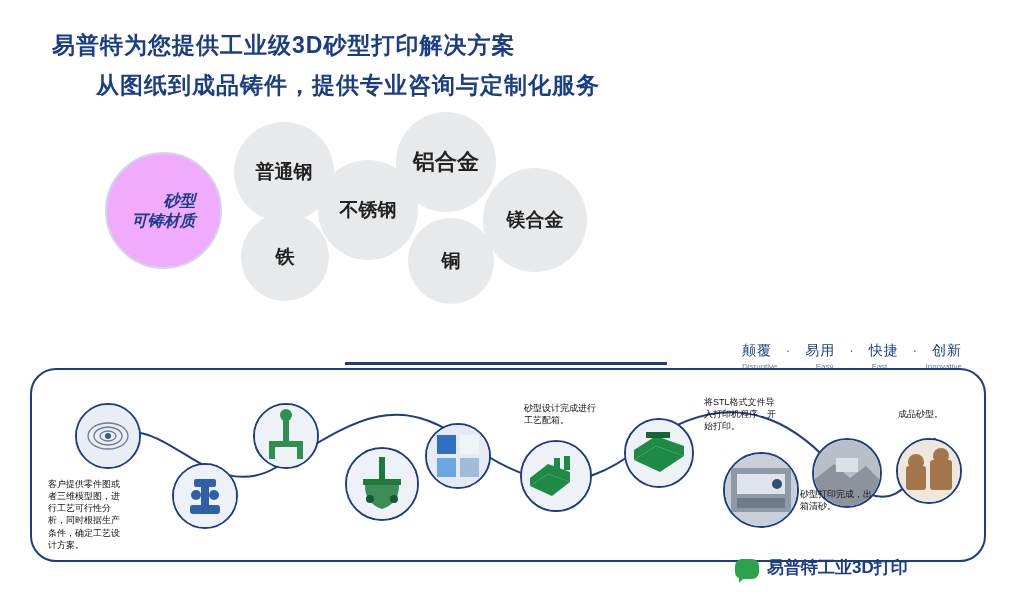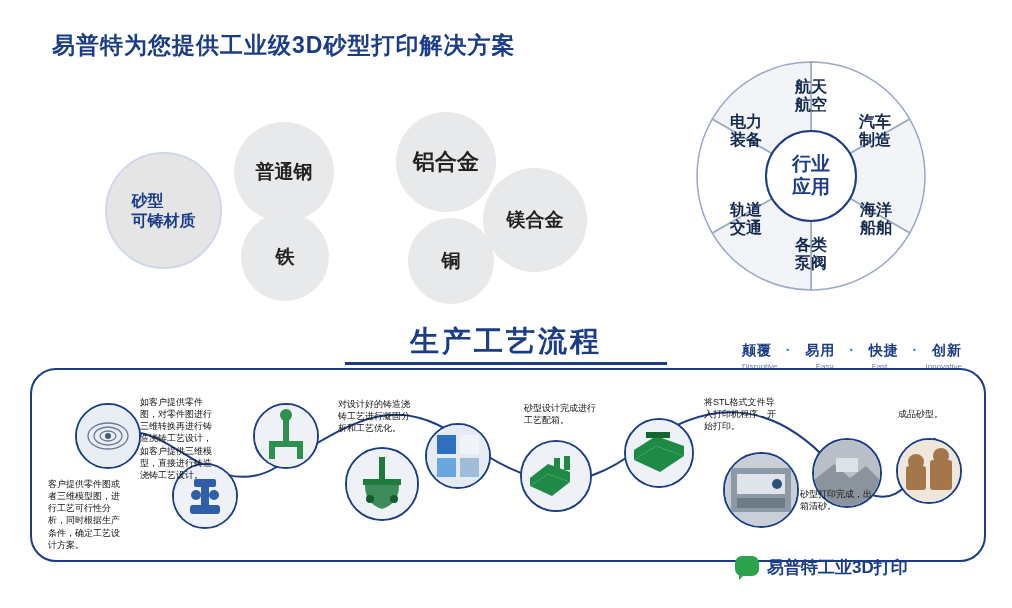--- a/index.html
+++ b/index.html
@@ -37,32 +37,33 @@
     font-size: 23px;
   }
 
   
   .bubble {
     position: absolute;
     border-radius: 50%;
     display: flex;
     align-items: center;
     justify-content: center;
-    text-align: left;
+    text-align: right;
     color: #222222;
     font-weight: bold;
     line-height: 1.25;
   }
   .bubble.grey {
     background: #e8e9eb;
   }
   .bubble.ring {
-    background: #e5e5e5;
+    background: #f0abfc;
     border: 2px solid #cfd8ea;
     color: #1b3d86;
+    font-style: italic;
   }
 
   
   #wheel-wrap {
     position: absolute;
     left: 693px;
     top: 58px;
     width: 236px;
     height: 236px;
   }
@@ -110,21 +111,21 @@
     height: 3px;
     background: #1b3d86;
   }
 
   #slogan {
     position: absolute;
     left: 742px;
     top: 342px;
     width: 220px;
     color: #1b3d86;
-    font-weight: bold;
+    font-weight: normal;
     font-size: 14px;
     letter-spacing: 1px;
     display: flex;
     justify-content: space-between;
   }
   #slogan-en {
     position: absolute;
     left: 742px;
     top: 362px;
     width: 220px;
@@ -172,21 +173,21 @@
     line-height: 1.35;
     letter-spacing: 0px;
   }
 
   
   #footer-brand {
     position: absolute;
     left: 735px;
     top: 556px;
     display: flex;
-    align-items: flex-start;
+    align-items: flex-end;
     gap: 8px;
   }
   #wechat-icon {
     width: 24px;
     height: 20px;
     background: #2ba24c;
     border-radius: 7px;
     position: relative;
   }
   #wechat-icon::after {
@@ -203,79 +204,52 @@
     font-size: 17px;
     font-weight: bold;
   }
 </style>
 </head>
 <body>
 
 <div id="stage">
 
   <div class="headline" id="title-1">易普特为您提供工业级3D砂型打印解决方案</div>
+  <div class="headline" id="title-2">从图纸到成品铸件，提供专业咨询与定制化服务</div>
 
   <div class="bubble ring" style="left:105px; top:152px; width:113px; height:113px; font-size:16px;">
     <span style="white-space:pre-line;">砂型
 可铸材质</span>
   </div>
 
   <div class="bubble grey" style="left:234px; top:122px; width:100px; height:100px; font-size:19px;">
     <span>普通钢</span>
   </div>
 
   <div class="bubble grey" style="left:396px; top:112px; width:100px; height:100px; font-size:22px;">
     <span>铝合金</span>
   </div>
 
+  <div class="bubble grey" style="left:318px; top:160px; width:100px; height:100px; font-size:19px;">
+    <span>不锈钢</span>
+  </div>
 
   <div class="bubble grey" style="left:483px; top:168px; width:104px; height:104px; font-size:19px;">
     <span>镁合金</span>
   </div>
 
   <div class="bubble grey" style="left:241px; top:213px; width:88px; height:88px; font-size:19px;">
     <span>铁</span>
   </div>
 
   <div class="bubble grey" style="left:408px; top:218px; width:86px; height:86px; font-size:19px;">
     <span>铜</span>
   </div>
 
-  <div id="wheel-wrap">
-    <svg width="236" height="236" viewBox="0 0 236 236">
-
-      <g stroke="#9aa8c4" stroke-width="1.5">
-        <path d="M118 118 L118 4 A114 114 0 0 1 216.7 61 Z" fill="#ffffff"></path>
-        <path d="M118 118 L216.7 61 A114 114 0 0 1 216.7 175 Z" fill="#f2f4f7"></path>
-        <path d="M118 118 L216.7 175 A114 114 0 0 1 118 232 Z" fill="#ffffff"></path>
-        <path d="M118 118 L118 232 A114 114 0 0 1 19.3 175 Z" fill="#f2f4f7"></path>
-        <path d="M118 118 L19.3 175 A114 114 0 0 1 19.3 61 Z" fill="#ffffff"></path>
-        <path d="M118 118 L19.3 61 A114 114 0 0 1 118 4 Z" fill="#f2f4f7"></path>
-      </g>
-      <circle cx="118" cy="118" r="45" fill="#ffffff" stroke="#1b3d86" stroke-width="2"></circle>
-    </svg>
-
-    <div class="wheel-label" style="left:118px; top:20px; transform:translateX(-50%); white-space:pre-line;">航天
-航空</div>
-    <div class="wheel-label" style="left:182px; top:55px; transform:translateX(-50%); white-space:pre-line;">汽车
-制造</div>
-    <div class="wheel-label" style="left:183px; top:143px; transform:translateX(-50%); white-space:pre-line;">海洋
-船舶</div>
-    <div class="wheel-label" style="left:118px; top:178px; transform:translateX(-50%); white-space:pre-line;">各类
-泵阀</div>
-    <div class="wheel-label" style="left:53px; top:143px; transform:translateX(-50%); white-space:pre-line;">轨道
-交通</div>
-    <div class="wheel-label" style="left:53px; top:55px; transform:translateX(-50%); white-space:pre-line;">电力
-装备</div>
-
-    <div id="wheel-center-label" style="white-space:pre-line;">行业
-应用</div>
-  </div>
-
-  <div id="process-heading">生产工艺流程</div>
+
   <div id="process-heading-underline"></div>
 
   <div id="slogan">
     <span class="slogan-item">颠覆</span>
     <span class="slogan-dot">·</span>
     <span class="slogan-item">易用</span>
     <span class="slogan-dot">·</span>
     <span class="slogan-item">快捷</span>
     <span class="slogan-dot">·</span>
     <span class="slogan-item">创新</span>
@@ -405,22 +379,20 @@
       <g fill="#a3764b">
         <rect x="8" y="26" width="20" height="24" rx="3"></rect>
         <rect x="32" y="20" width="22" height="30" rx="3"></rect>
         <circle cx="18" cy="22" r="8"></circle>
         <circle cx="43" cy="16" r="8"></circle>
       </g>
     </svg>
   </div>
 
   <div class="step-text" style="left:48px; top:478px; width:78px;">客户提供零件图或者三维模型图，进行工艺可行性分析，同时根据生产条件，确定工艺设计方案。</div>
-  <div class="step-text" style="left:140px; top:396px; width:78px;">如客户提供零件图，对零件图进行三维转换再进行铸造浇铸工艺设计，如客户提供三维模型，直接进行铸造浇铸工艺设计。</div>
-  <div class="step-text" style="left:338px; top:398px; width:80px;">对设计好的铸造浇铸工艺进行凝固分析和工艺优化。</div>
   <div class="step-text" style="left:524px; top:402px; width:80px;">砂型设计完成进行工艺配箱。</div>
   <div class="step-text" style="left:704px; top:396px; width:78px;">将STL格式文件导入打印机程序，开始打印。</div>
   <div class="step-text" style="left:800px; top:488px; width:80px;">砂型打印完成，出箱清砂。</div>
   <div class="step-text" style="left:898px; top:408px; width:60px;">成品砂型。</div>
 
   <div id="footer-brand">
     <div id="wechat-icon"></div>
     <div id="footer-brand-text">易普特工业3D打印</div>
   </div>
 

